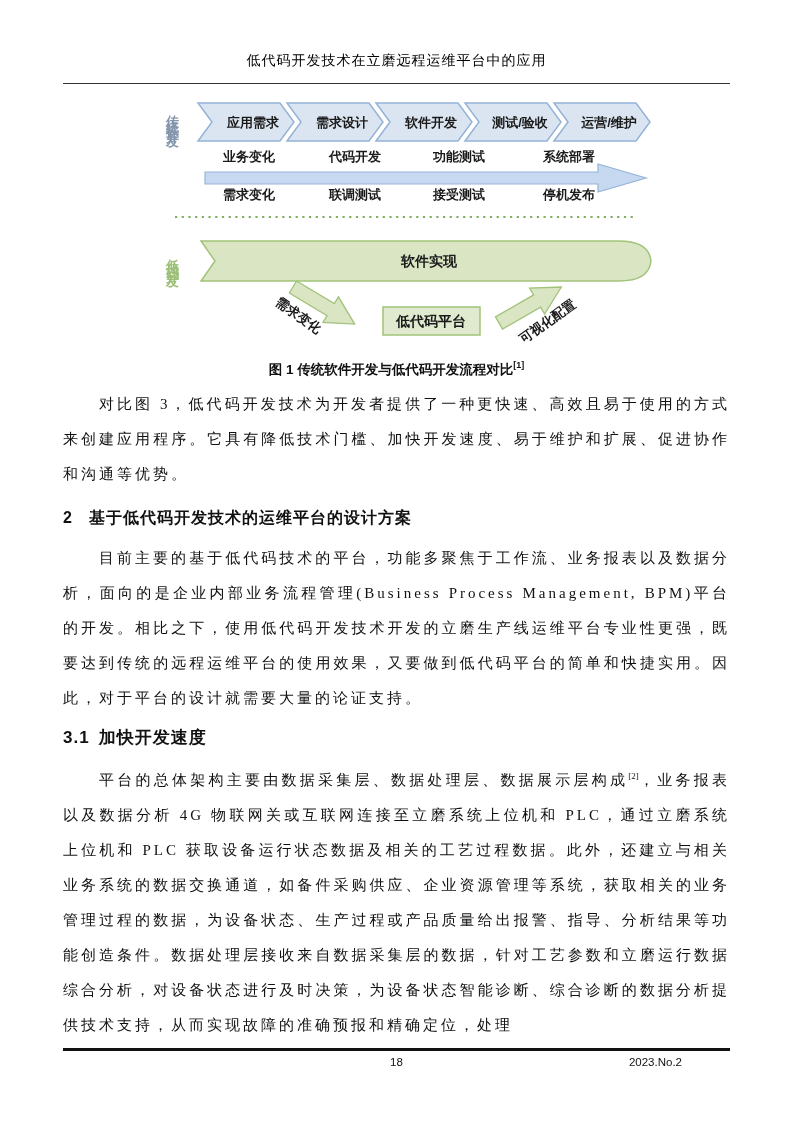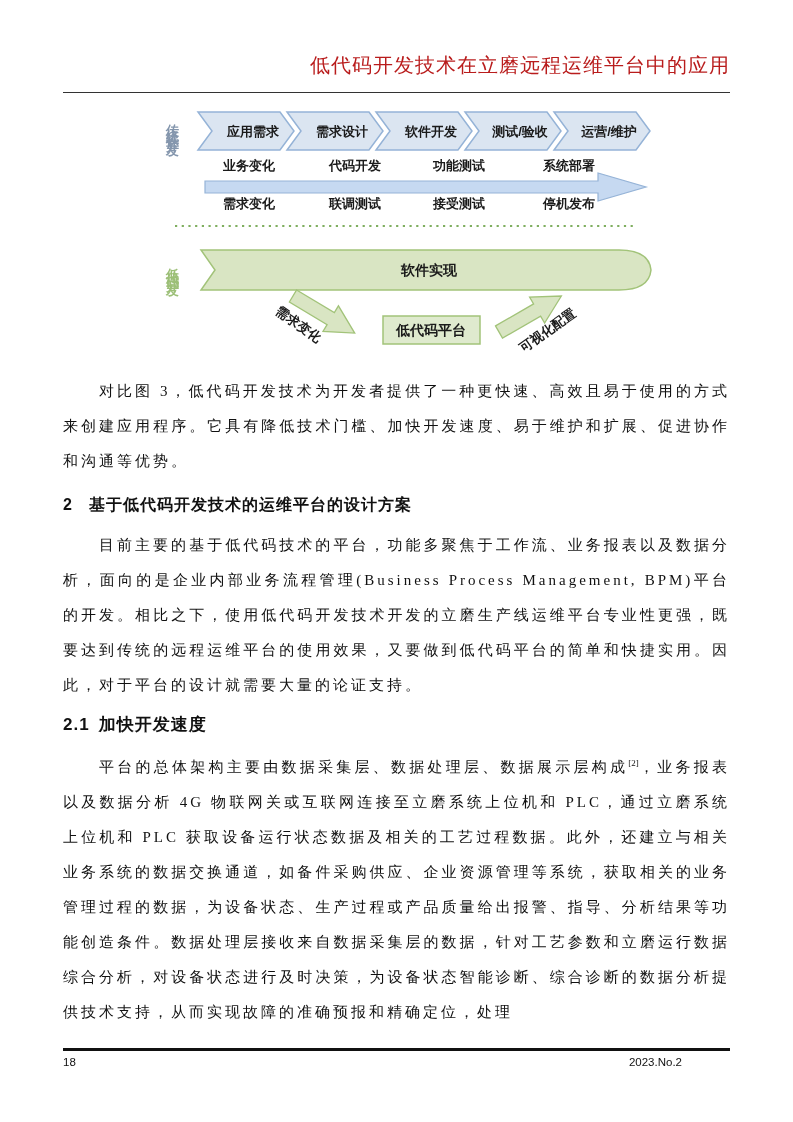--- a/index.html
+++ b/index.html
@@ -9,24 +9,24 @@
     margin:0 auto;
     background:#ffffff;
     box-sizing:border-box;
     padding:52px 63px 0 63px;
     font-family:"Liberation Serif","DejaVu Sans",serif;
     color:#111;
     overflow:hidden;
   }
   
   .header-title{
-    text-align:right;
-    font-size:20px;
+    text-align:center;
+    font-size:14px;
     letter-spacing:1px;
-    color:#b91c1c;
+    color:#000000;
   }
   .header-rule{
     border:none;border-top:1.5px solid #333;
     margin:13px 0 0 0;
   }
   
   .figure{
     position:relative;
     width:512px;height:262px;
     margin:11px 0 0 94px;
@@ -88,21 +88,21 @@
     position:absolute;
     left:63px;right:63px;top:1048px;
   }
   .footer-rule{height:3px;background:#111;}
   .footer-row{
     position:relative;
     margin-top:5px;
     font-size:11.5px;
     font-family:"Liberation Sans","DejaVu Sans",sans-serif;
     color:#111;
-    text-align:left;
+    text-align:center;
   }
   .footer-issue{
     position:absolute;
     right:48px;top:0;
   }
 </style>
 </head>
 <body>
 
 <div class="page">
@@ -158,31 +158,34 @@
       <rect x="226" y="212" width="97" height="28" fill="#dfeace" stroke="#a2c379" stroke-width="1.5"></rect>
       <text x="274" y="231" font-size="14" text-anchor="middle">低代码平台</text>
 
       <g transform="translate(342,228) rotate(-30)">
         <path d="M0 -7 H44 V-15 L72 0 L44 15 V7 H0 Z" fill="#d9e5c3" stroke="#a2c379" stroke-width="1.3"></path>
       </g>
       <text transform="translate(393,230) rotate(-35)" font-size="13" text-anchor="middle">可视化配置</text>
     </svg>
   </div>
 
+  <div class="caption">
+    <span>图 1  传统软件开发与低代码开发流程对比</span><sup>[1]</sup>
+  </div>
 
   <p class="body-para">对比图 3，低代码开发技术为开发者提供了一种更快速、高效且易于使用的方式来创建应用程序。它具有降低技术门槛、加快开发速度、易于维护和扩展、促进协作和沟通等优势。</p>
 
   <h2 class="sec">
     <span class="num">2</span><span>基于低代码开发技术的运维平台的设计方案</span>
   </h2>
 
   <p class="body-para">目前主要的基于低代码技术的平台，功能多聚焦于工作流、业务报表以及数据分析，面向的是企业内部业务流程管理(Business Process Management, BPM)平台的开发。相比之下，使用低代码开发技术开发的立磨生产线运维平台专业性更强，既要达到传统的远程运维平台的使用效果，又要做到低代码平台的简单和快捷实用。因此，对于平台的设计就需要大量的论证支持。</p>
 
   <h3 class="subsec">
-    <span class="num">2.1</span><span>加快开发速度</span>
+    <span class="num">3.1</span><span>加快开发速度</span>
   </h3>
 
   <p class="body-para">
     <span>平台的总体架构主要由数据采集层、数据处理层、数据展示层构成</span><sup>[2]</sup><span>，业务报表以及数据分析 4G 物联网关或互联网连接至立磨系统上位机和 PLC，通过立磨系统上位机和 PLC 获取设备运行状态数据及相关的工艺过程数据。此外，还建立与相关业务系统的数据交换通道，如备件采购供应、企业资源管理等系统，获取相关的业务管理过程的数据，为设备状态、生产过程或产品质量给出报警、指导、分析结果等功能创造条件。数据处理层接收来自数据采集层的数据，针对工艺参数和立磨运行数据综合分析，对设备状态进行及时决策，为设备状态智能诊断、综合诊断的数据分析提供技术支持，从而实现故障的准确预报和精确定位，处理</span>
   </p>
 
   <div class="footer">
     <div class="footer-rule"></div>
     <div class="footer-row">
       <span>18</span>

